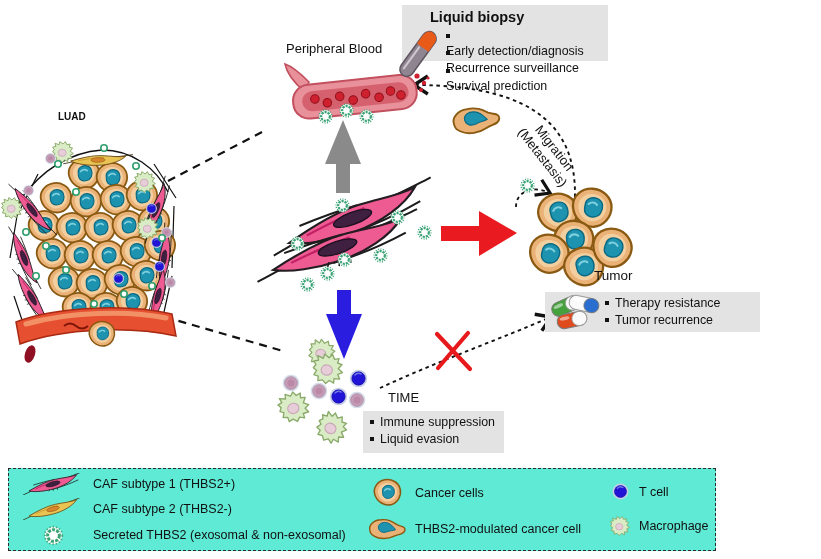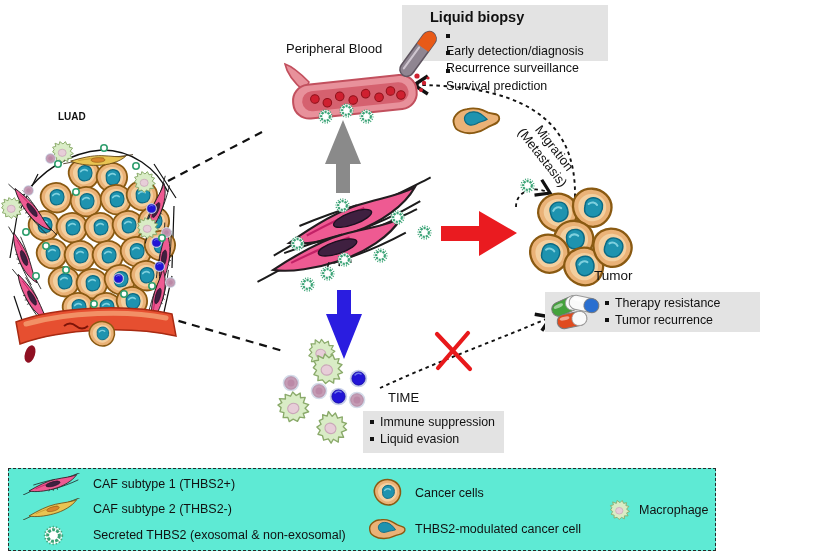--- a/index.html
+++ b/index.html
@@ -422,20 +422,28 @@
         <svg width="40" height="26" viewBox="0 0 40 26">
               <use href="#sym-mod-cell" width="40" height="26"></use>
             </svg>
       </span>
       <span>THBS2-modulated cancer cell</span>
     </div>
   </div>
   <div class="lcol" id="lcol3">
     <div class="lrow">
       <span class="licon">
+        <svg width="19" height="19" viewBox="0 0 19 19">
+              <use href="#sym-tcell" width="19" height="19"></use>
+            </svg>
+      </span>
+      <span>T cell</span>
+    </div>
+    <div class="lrow">
+      <span class="licon">
         <svg width="22" height="22" viewBox="0 0 22 22">
               <use href="#sym-macrophage" width="22" height="22"></use>
             </svg>
       </span>
       <span>Macrophage</span>
     </div>
   </div>
 </div>
 
 </div>

